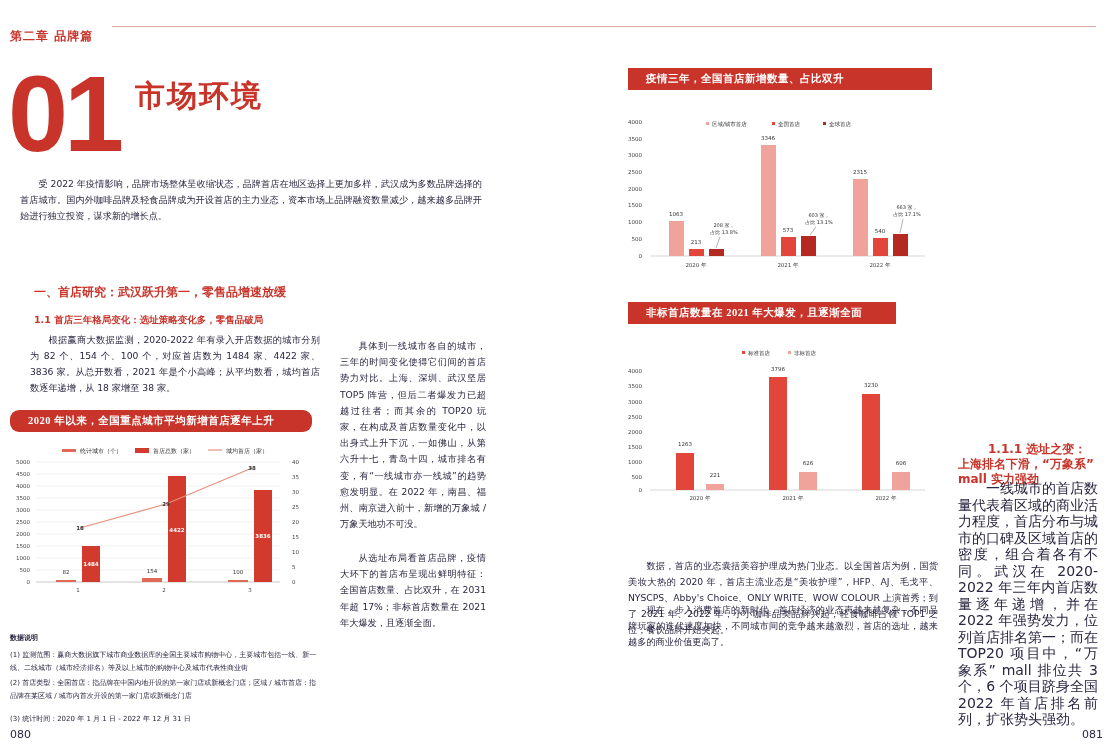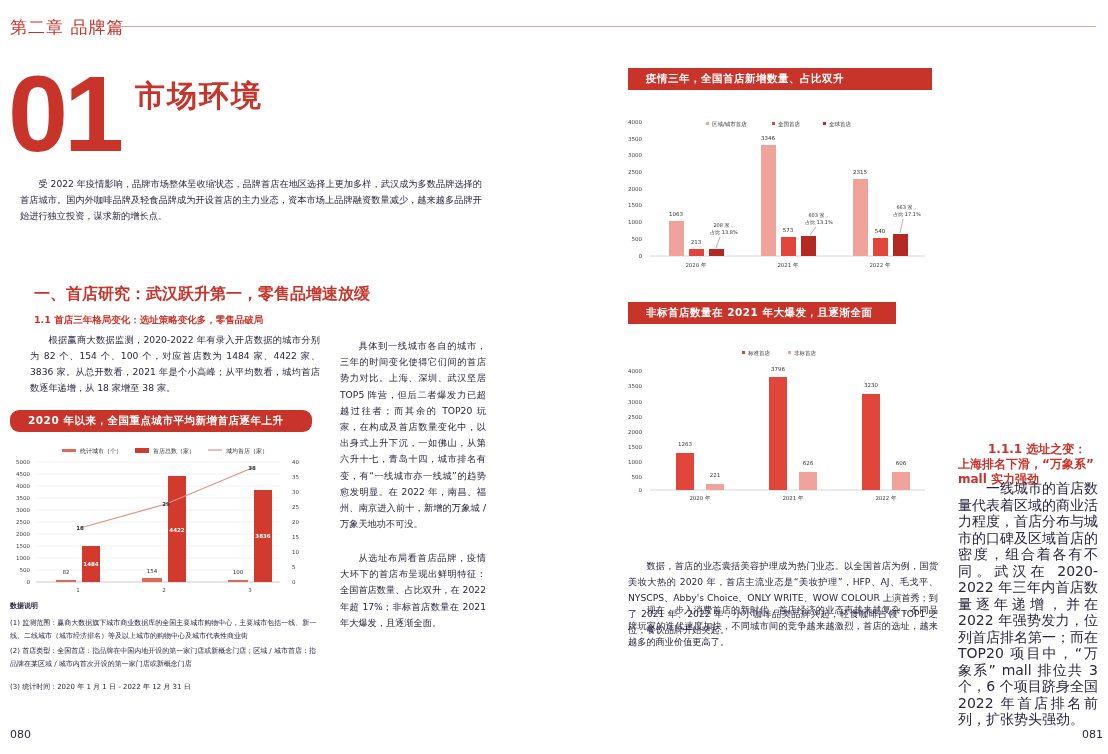--- a/index.html
+++ b/index.html
@@ -1,46 +1,46 @@
 <!DOCTYPE html>
 <html><head>
 <meta charset="utf-8">
 <style>
   * { box-sizing: border-box; margin: 0; padding: 0; }
   html, body { width: 1108px; height: 754px; background: #ffffff; overflow: hidden; }
   body { font-family: "DejaVu Sans", "Liberation Sans", sans-serif; color: #2a2540; position: relative; }
   .abs { position: absolute; }
-  .chap { left: 10px; top: 16px; font-size: 17px; font-weight: normal; color: #c8342a; letter-spacing: 1px; }
+  .chap { left: 10px; top: 28px; font-size: 12px; font-weight: bold; color: #c8342a; letter-spacing: 1px; }
   .topline { left: 112px; top: 26px; width: 984px; height: 1px; background: #d9a9a0; }
   .big01 { left: 8px; top: 60px; font-size: 108px; font-weight: bold; color: #c8342a; font-family: "Liberation Sans", sans-serif; letter-spacing: -4px; line-height: 1; }
   .title { left: 135px; top: 76px; font-size: 30px; font-weight: bold; color: #c8342a; letter-spacing: 2px; }
   .para { font-size: 9.2px; line-height: 16px; color: #2a2540; text-indent: 2em; text-align: justify; }
-  .h1 { font-size: 16px; font-weight: bold; color: #c8342a; }
-  .redbar { background: #c8342a; color: #fff; font-weight: bold; font-size: 10.5px; padding-left: 18px; display: flex; align-items: center; letter-spacing: 0.5px; }
+  .h1 { font-size: 12px; font-weight: bold; color: #c8342a; }
+  .redbar { background: #c8342a; color: #fff; font-weight: bold; font-size: 10.5px; padding-left: 18px; display: flex; align-items: center; letter-spacing: 0.5px; font-family: Liberation Serif, serif; }
   .notes { font-size: 7px; line-height: 13px; color: #2a2540; }
   .pagenum { font-size: 11px; font-weight: normal; color: #2a2540; }
   svg text { font-family: "DejaVu Sans", sans-serif; }
 </style>
 </head>
 <body>
 
 <div class="abs chap">第二章  品牌篇</div>
 <div class="abs topline"></div>
 
 <div class="abs big01">01</div>
 <div class="abs title">市场环境</div>
 
 <p class="abs para" style="left:20px; top:176px; width:462px;">受 2022 年疫情影响，品牌市场整体呈收缩状态，品牌首店在地区选择上更加多样，武汉成为多数品牌选择的首店城市。国内外咖啡品牌及轻食品牌成为开设首店的主力业态，资本市场上品牌融资数量减少，越来越多品牌开始进行独立投资，谋求新的增长点。</p>
 
 <div class="abs h1" style="left:34px; top:284px;">一、首店研究：武汉跃升第一，零售品增速放缓</div>
 <div class="abs h1" style="left:34px; top:314px; font-size:9.5px;">1.1 首店三年格局变化：选址策略变化多，零售品破局</div>
 <p class="abs para" style="left:30px; top:332px; width:290px;">根据赢商大数据监测，2020-2022 年有录入开店数据的城市分别为 82 个、154 个、100 个，对应首店数为 1484 家、4422 家、3836 家。从总开数看，2021 年是个小高峰；从平均数看，城均首店数逐年递增，从 18 家增至 38 家。</p>
 
 <p class="abs para" style="left:340px; top:338px; width:146px; line-height:16.2px;">具体到一线城市各自的城市，三年的时间变化使得它们间的首店势力对比。上海、深圳、武汉坚居 TOP5 阵营，但后二者爆发力已超越过往者；而其余的 TOP20 玩家，在构成及首店数量变化中，以出身式上升下沉，一如佛山，从第六升十七，青岛十四，城市排名有变，有“一线城市亦一线城”的趋势愈发明显。在 2022 年，南昌、福州、南京进入前十，新增的万象城 / 万象天地功不可没。</p>
-<p class="abs para" style="left:340px; top:550px; width:146px; line-height:16.2px;">从选址布局看首店品牌，疫情大环下的首店布呈现出鲜明特征：全国首店数量、占比双升，在 2022 年超 17%；非标首店数量在 2021 年大爆发，且逐渐全面。</p>
+<p class="abs para" style="left:340px; top:550px; width:146px; line-height:16.2px;">从选址布局看首店品牌，疫情大环下的首店布呈现出鲜明特征：全国首店数量、占比双升，在 2031 年超 17%；非标首店数量在 2021 年大爆发，且逐渐全面。</p>
 
 <div class="abs redbar" style="left:10px; top:410px; width:302px; height:22px;border-radius:9px;">2020 年以来，全国重点城市平均新增首店逐年上升</div>
 <div class="abs" style="left:0px; top:438px; width:320px; height:160px;">
   <svg width="320" height="160" viewBox="0 0 320 160">
 
     <g>
       <rect x="62" y="11" width="14" height="3" fill="#e06a55"></rect>
       <text x="80" y="15" font-size="6" fill="#333">统计城市（个）</text>
       <rect x="135" y="10" width="14" height="5" fill="#d23a2e"></rect>
       <text x="153" y="15" font-size="6" fill="#333">首店总数（家）</text>
@@ -116,21 +116,21 @@
 
     <g font-size="5.5" fill="#444" text-anchor="middle">
       <text x="78" y="154">1</text>
         <text x="164" y="154">2</text>
         <text x="250" y="154">3</text>
     </g>
   </svg>
 </div>
 
 <div class="abs notes" style="left:10px; top:600px; width:312px;">
-  <div style="font-weight:bold;">数据说明</div>
+  <div style="font-weight:bold;margin-top:32px;">数据说明</div>
   <div style="margin-top:4px;">(1) 监测范围：赢商大数据旗下城市商业数据库的全国主要城市购物中心，主要城市包括一线、新一线、二线城市（城市经济排名）等及以上城市的购物中心及城市代表性商业街</div>
   <div style="margin-top:2px;">(2) 首店类型：全国首店：指品牌在中国内地开设的第一家门店或新概念门店；区域 / 城市首店：指品牌在某区域 / 城市内首次开设的第一家门店或新概念门店</div>
   <div style="margin-top:10px;">(3) 统计时间：2020 年 1 月 1 日 - 2022 年 12 月 31 日</div>
 </div>
 
 <div class="abs pagenum" style="left:10px; top:728px;">080</div>
 
 <div class="abs redbar" style="left:628px; top:68px; width:304px; height:22px;">疫情三年，全国首店新增数量、占比双升</div>
 <div class="abs" style="left:620px; top:110px; width:320px; height:165px;">
   <svg width="320" height="165" viewBox="0 0 320 165">

